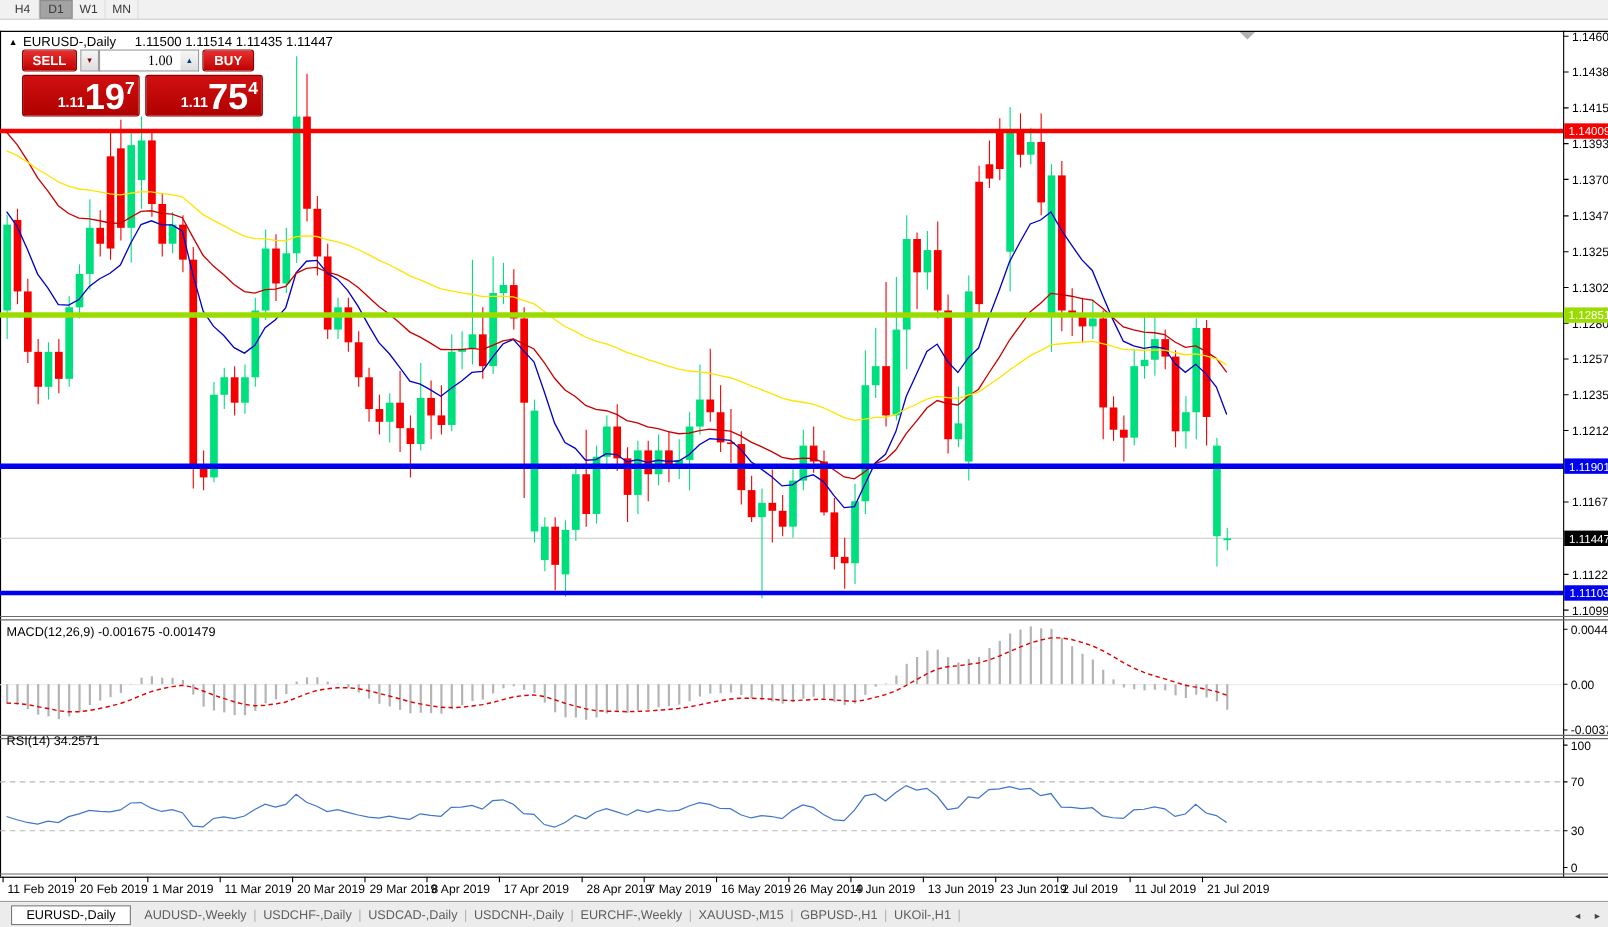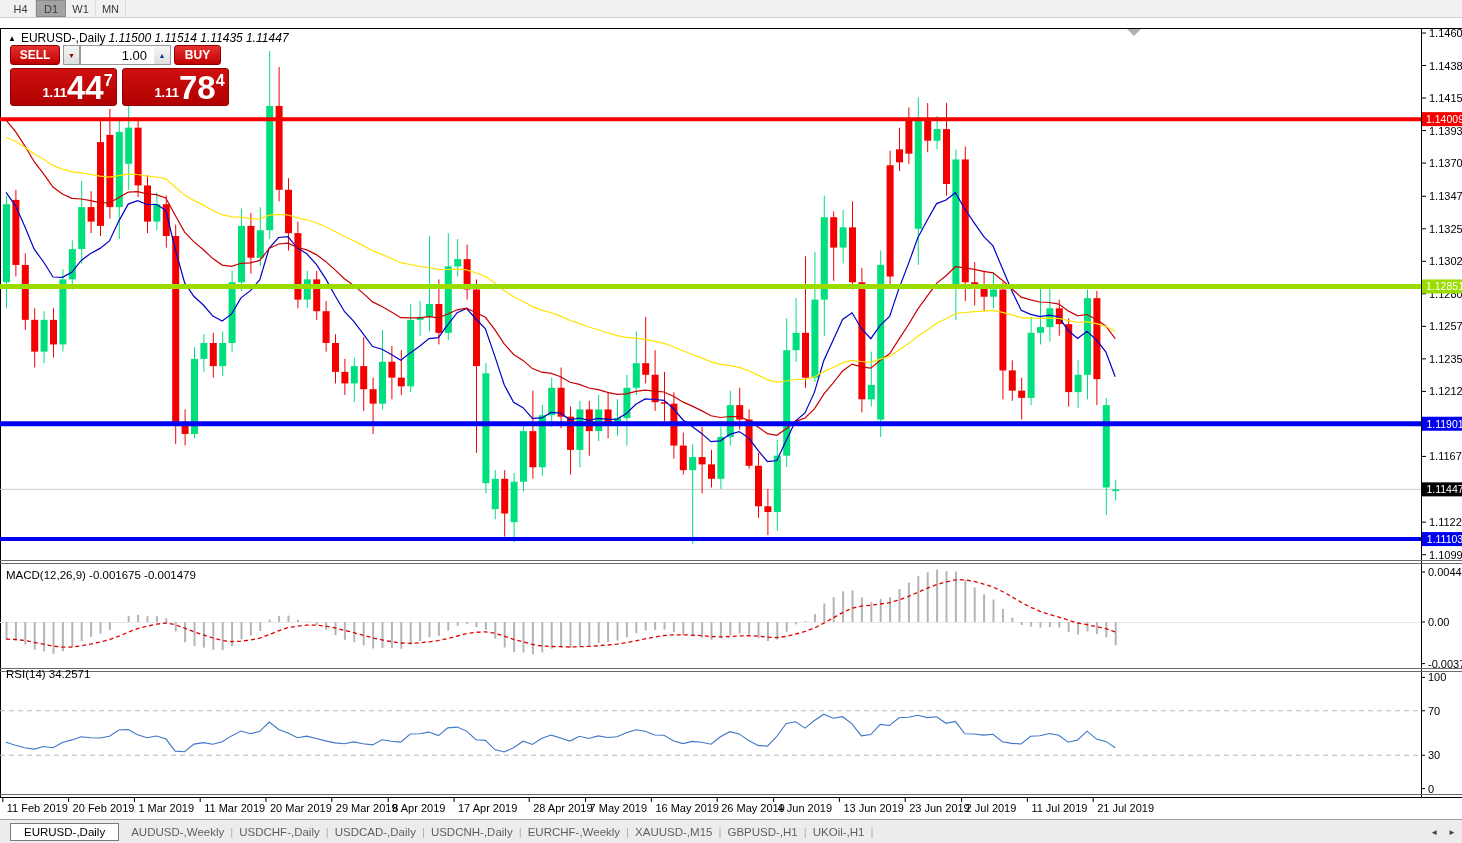--- a/index.html
+++ b/index.html
@@ -6,33 +6,33 @@
   html,body { width:1462px; height:843px; overflow:hidden; background:#fff;
     font-family:"Liberation Sans", sans-serif; position:relative; }
   #toolbar { position:absolute; left:0; top:0; width:1462px; height:18px;
     background:#f1f1f1; border-bottom:1px solid #cfcfcf; display:flex; align-items:stretch; padding-left:6px; }
   .tfbtn { width:30px; display:flex; align-items:center; justify-content:center;
     font-size:11px; font-weight:normal; color:#3a3a3a; border-right:1px solid #dcdcdc; cursor:default; }
   .tfbtn.active { background:#a3a3a3; border:1px solid #8c8c8c; }
   #chart-svg { position:absolute; left:0; top:0; z-index:1; }
   #chart-header { position:absolute; left:8px; top:31px; z-index:5; font-size:12px; color:#000; white-space:nowrap; }
   #chart-header .tri { font-size:8px; margin-right:5px; position:relative; top:-1px; }
-  #chart-header .ohlc { margin-left:3px;font-style:italic; }
-  #one-click { position:absolute; left:10px; top:45px; z-index:5; width:220px; }
+  #chart-header .ohlc { margin-left:17px; }
+  #one-click { position:absolute; left:20px; top:45px; z-index:5; width:220px; }
   #oc-row1 { display:flex; height:20px; }
   .oc-btn { background:linear-gradient(180deg,#e83030,#c00000); border:1px solid #8f0000;
     border-radius:3px; color:#fff; font-size:12px; font-weight:bold; display:flex;
     align-items:center; justify-content:center; cursor:pointer; }
   #sell-btn { width:50px; } #buy-btn { width:47px; }
   .spin { width:17px; height:20px; background:linear-gradient(180deg,#f6f6f6,#dedede);
     border:1px solid #9a9a9a; font-size:7px; display:flex; align-items:center; justify-content:center; cursor:pointer; }
   #spin-down { margin-left:3px; color:#8b0000; }
   #spin-up { margin-right:3px; color:#003c8b; border-left:none; }
   #vol-input { width:74px; height:20px; border:1px solid #9a9a9a; border-right:none;
-    font-size:13px; text-align:right; padding-right:7px; font-family:Liberation Sans, sans-serif; }
+    font-size:13px; text-align:right; padding-right:7px; font-family:Liberation Serif, serif; }
   #oc-row2 { display:flex; margin-top:3px; gap:5px; }
   .big-quote { width:107px; height:38px; background:linear-gradient(180deg,#d01010,#b00000);
     border:1px solid #8f0000; border-radius:3px; color:#fff; display:flex;
     align-items:flex-end; justify-content:center; padding-bottom:2px; cursor:pointer; }
   .big-quote .pre { font-size:13px; font-weight:bold; margin-bottom:3px;margin-left:28px; }
   .big-quote .big { font-size:33px; font-weight:bold; line-height:30px; }
   .big-quote .sup { font-size:16px; font-weight:bold; margin-bottom:13px; }
   .pane-label { position:absolute; z-index:5; font-size:11.5px; color:#000; left:6px; white-space:nowrap; }
   #macd-label { top:569px; } #rsi-label { top:668px; }
   #tab-strip { position:absolute; left:0; top:819px; width:1462px; height:24px;
@@ -537,26 +537,26 @@
   <div id="oc-row1">
     <div id="sell-btn" class="oc-btn">SELL</div>
     <div id="spin-down" class="spin">▼</div>
     <input id="vol-input" value="1.00" style="">
     <div id="spin-up" class="spin">▲</div>
     <div id="buy-btn" class="oc-btn">BUY</div>
   </div>
   <div id="oc-row2">
     <div class="big-quote">
       <span class="pre">1.11</span>
-      <span class="big">44</span>
+      <span class="big">19</span>
       <span class="sup">7</span>
     </div>
     <div class="big-quote">
       <span class="pre">1.11</span>
-      <span class="big">78</span>
+      <span class="big">75</span>
       <span class="sup">4</span>
     </div>
   </div>
 </div>
 
 <div id="macd-label" class="pane-label">MACD(12,26,9) -0.001675 -0.001479</div>
 <div id="rsi-label" class="pane-label">RSI(14) 34.2571</div>
 
 <div id="tab-strip">
   <div class="tab active">EURUSD-,Daily</div>

